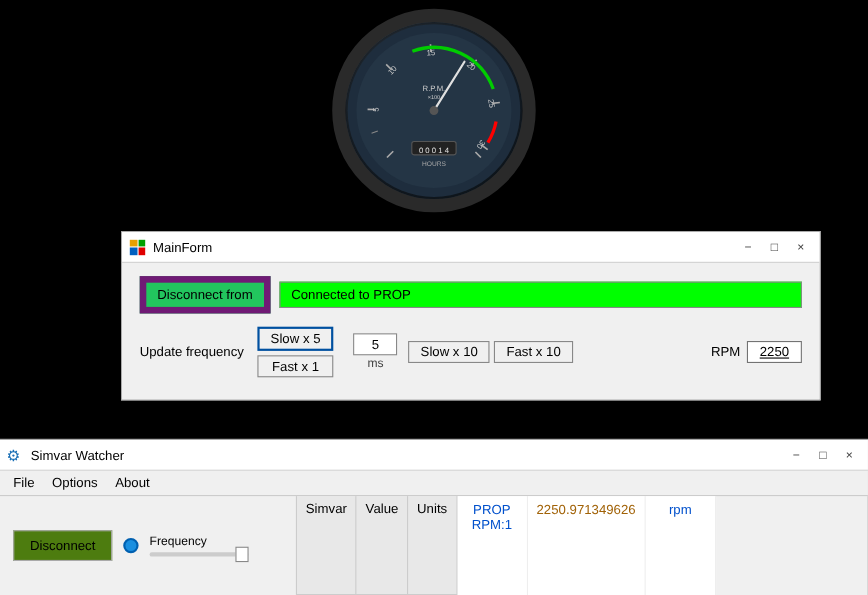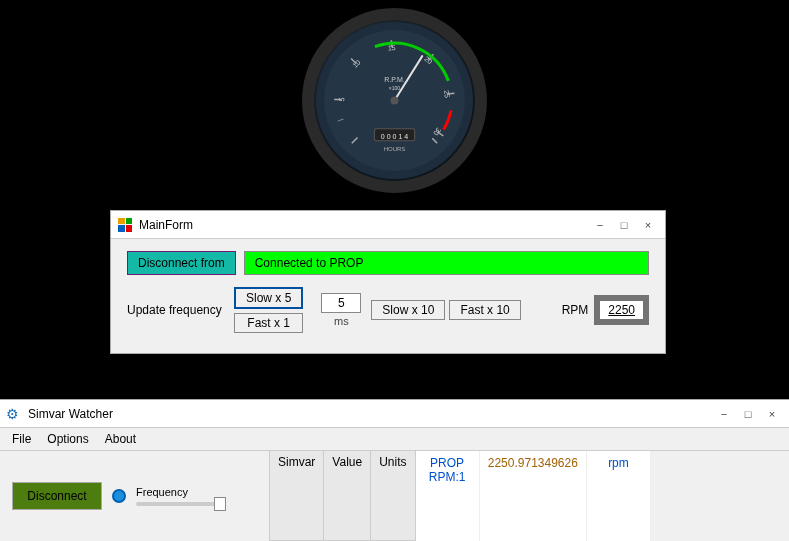--- a/index.html
+++ b/index.html
@@ -41,21 +41,21 @@
       position: absolute;
       top: 0; left: 0;
       width: 100%; height: 100%;
     }
 
     
     .main-form-window {
       position: absolute;
       top: 210px;
       left: 110px;
-      width: 556px;
+      width: 636px;
       background: #f0f0f0;
       border: 1px solid #aaa;
       box-shadow: 2px 2px 10px rgba(0,0,0,0.4);
     }
 
     .window-titlebar {
       background: #fff;
       display: flex;
       align-items: center;
       padding: 4px 6px;
@@ -105,22 +105,22 @@
     
     .connection-row {
       display: flex;
       align-items: center;
       margin-bottom: 12px;
       gap: 8px;
     }
 
     .disconnect-btn {
       padding: 4px 10px;
-      background: #14b8a6;
-      border: 1px solid #701a75;
+      background: #22c55e;
+      border: 6px solid #701a75;
       cursor: pointer;
       font-size: 12px;
       min-width: 90px;
       text-align: center;
     }
 
     .connection-status {
       flex: 1;
       padding: 4px 10px;
       background: #00ff00;
@@ -200,21 +200,21 @@
     }
 
     .rpm-label {
       font-size: 12px;
       font-weight: 500;
     }
 
     .rpm-value {
       padding: 2px 8px;
       background: #fff;
-      border: 6px solid #737373;
+      border: 1px solid #737373;
       font-size: 12px;
       min-width: 50px;
       text-align: center;
       text-decoration: underline;
     }
 
     
     .simvar-window {
       position: absolute;
       bottom: 0;

